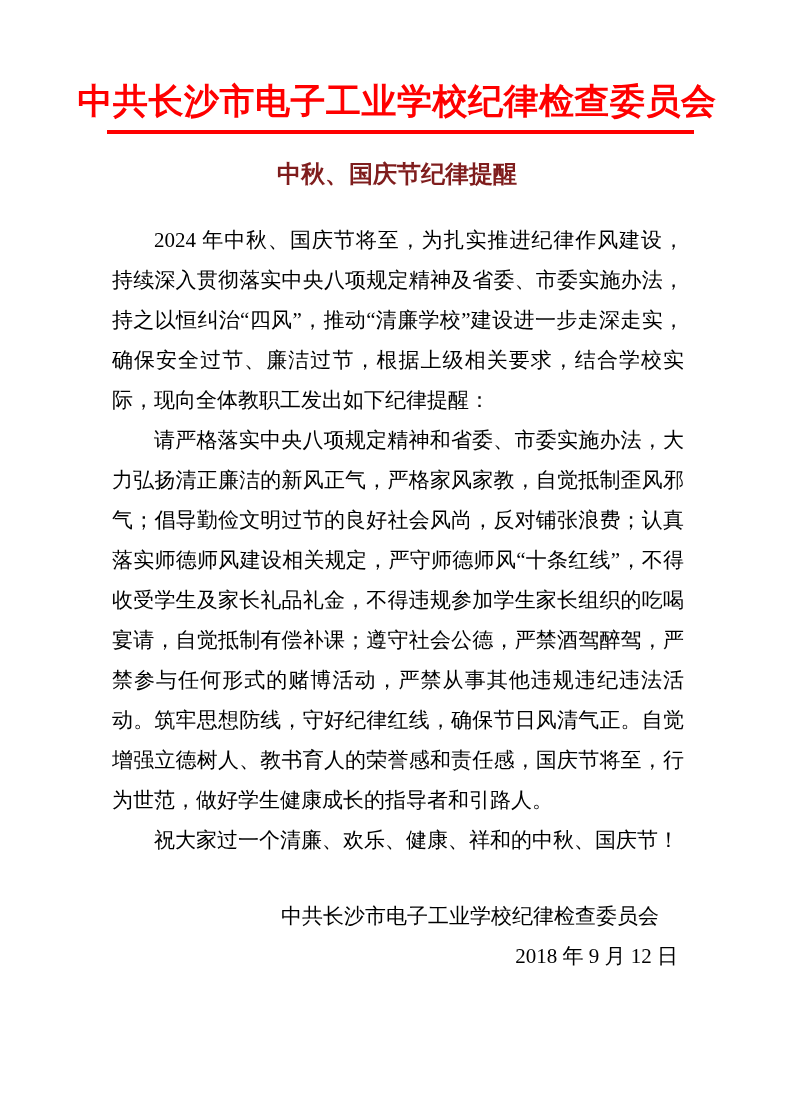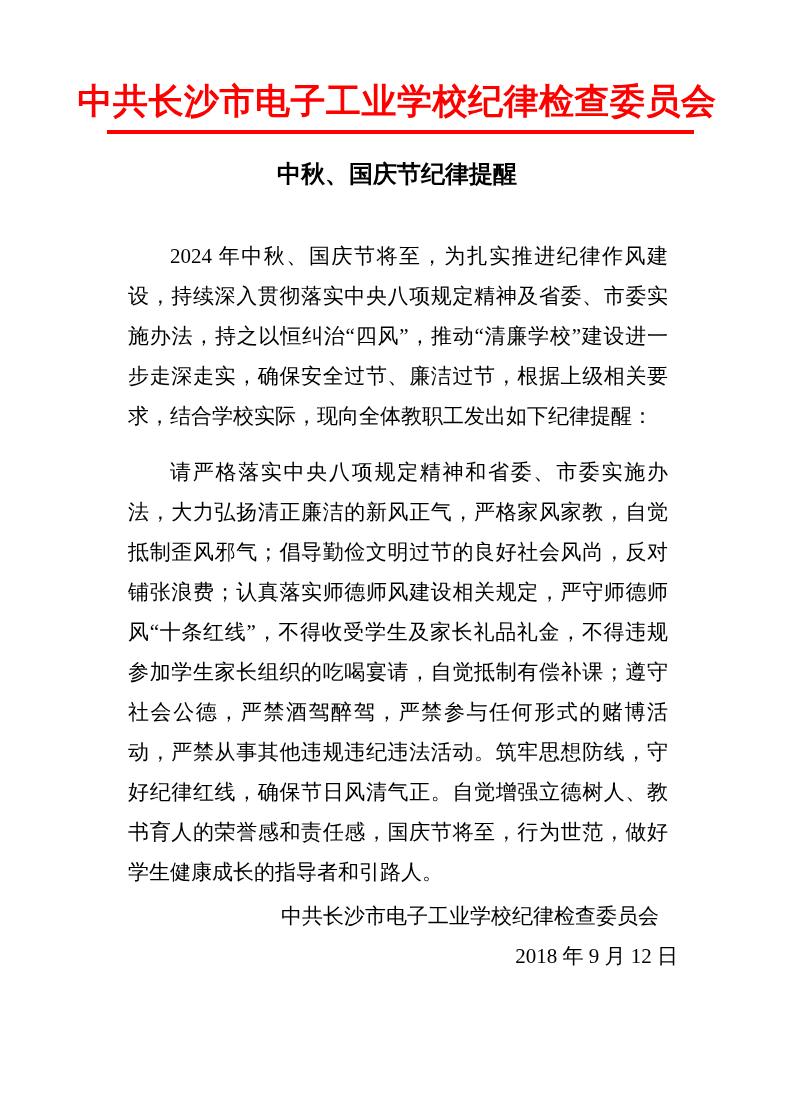--- a/index.html
+++ b/index.html
@@ -39,35 +39,35 @@
   }
   .doc-title {
     position: absolute;
     top: 158px;
     left: 0;
     width: 794px;
     text-align: center;
     font-family: "Liberation Sans", "DejaVu Sans", sans-serif;
     font-size: 24px;
     font-weight: 700;
-    color: #000000;
+    color: #7f1d1d;
     white-space: nowrap;
   }
   .doc-body {
     position: absolute;
     top: 220px;
     left: 112px;
     width: 572px;
     font-size: 21px;
     line-height: 40px;
     text-align: justify;
     color: #000000;
   }
   .doc-body p {
-    margin: 16px;
+    margin: 0;
     text-indent: 2em;
   }
   .signature {
     position: absolute;
     top: 896px;
     left: 112px;
     width: 572px;
     font-size: 21px;
     line-height: 40px;
     text-align: right;
@@ -89,20 +89,21 @@
 
   <div class="org-header">中共长沙市电子工业学校纪律检查委员会</div>
 
   <div class="red-rule"></div>
 
   <div class="doc-title">中秋、国庆节纪律提醒</div>
 
   <div class="doc-body">
     <p>2024 年中秋、国庆节将至，为扎实推进纪律作风建设，持续深入贯彻落实中央八项规定精神及省委、市委实施办法，持之以恒纠治“四风”，推动“清廉学校”建设进一步走深走实，确保安全过节、廉洁过节，根据上级相关要求，结合学校实际，现向全体教职工发出如下纪律提醒：</p>
     <p>请严格落实中央八项规定精神和省委、市委实施办法，大力弘扬清正廉洁的新风正气，严格家风家教，自觉抵制歪风邪气；倡导勤俭文明过节的良好社会风尚，反对铺张浪费；认真落实师德师风建设相关规定，严守师德师风“十条红线”，不得收受学生及家长礼品礼金，不得违规参加学生家长组织的吃喝宴请，自觉抵制有偿补课；遵守社会公德，严禁酒驾醉驾，严禁参与任何形式的赌博活动，严禁从事其他违规违纪违法活动。筑牢思想防线，守好纪律红线，确保节日风清气正。自觉增强立德树人、教书育人的荣誉感和责任感，国庆节将至，行为世范，做好学生健康成长的指导者和引路人。</p>
+    <p>祝大家过一个清廉、欢乐、健康、祥和的中秋、国庆节！</p>
   </div>
 
   <div class="signature">
     <div class="sig-org">中共长沙市电子工业学校纪律检查委员会</div>
     <div class="sig-date">2018 年 9 月 12 日</div>
   </div>
 
 </div>
 
 </body></html>

